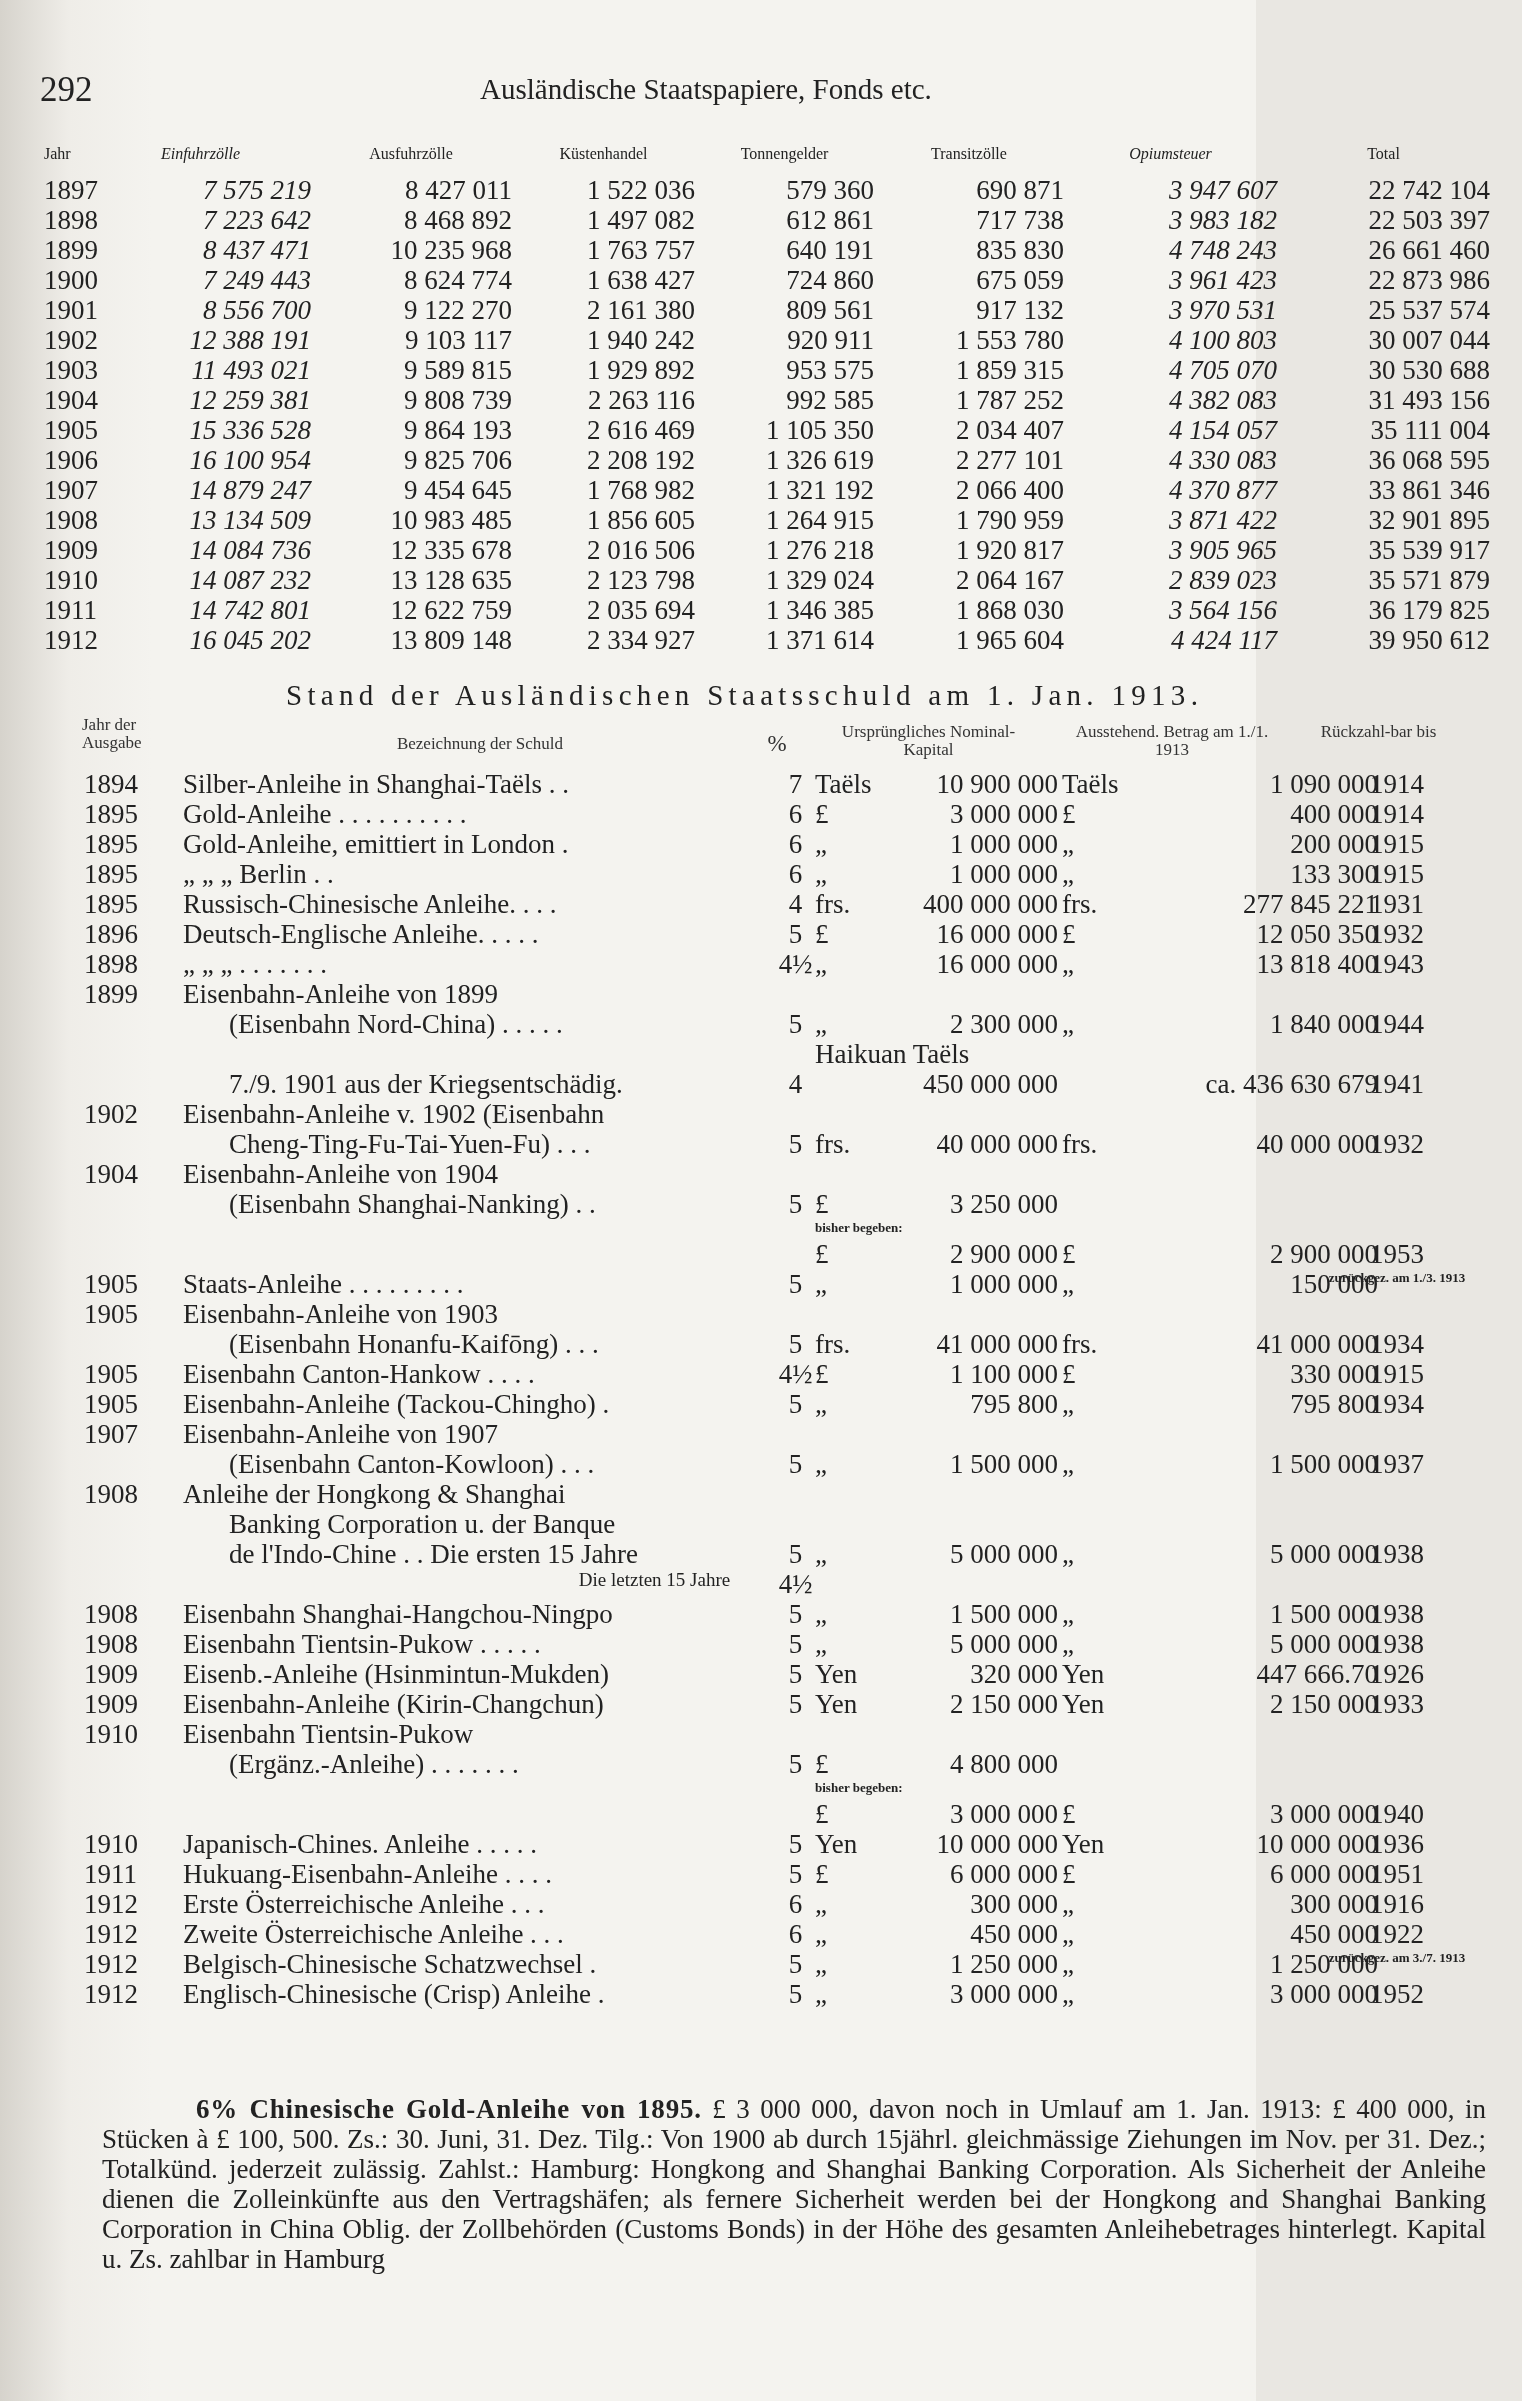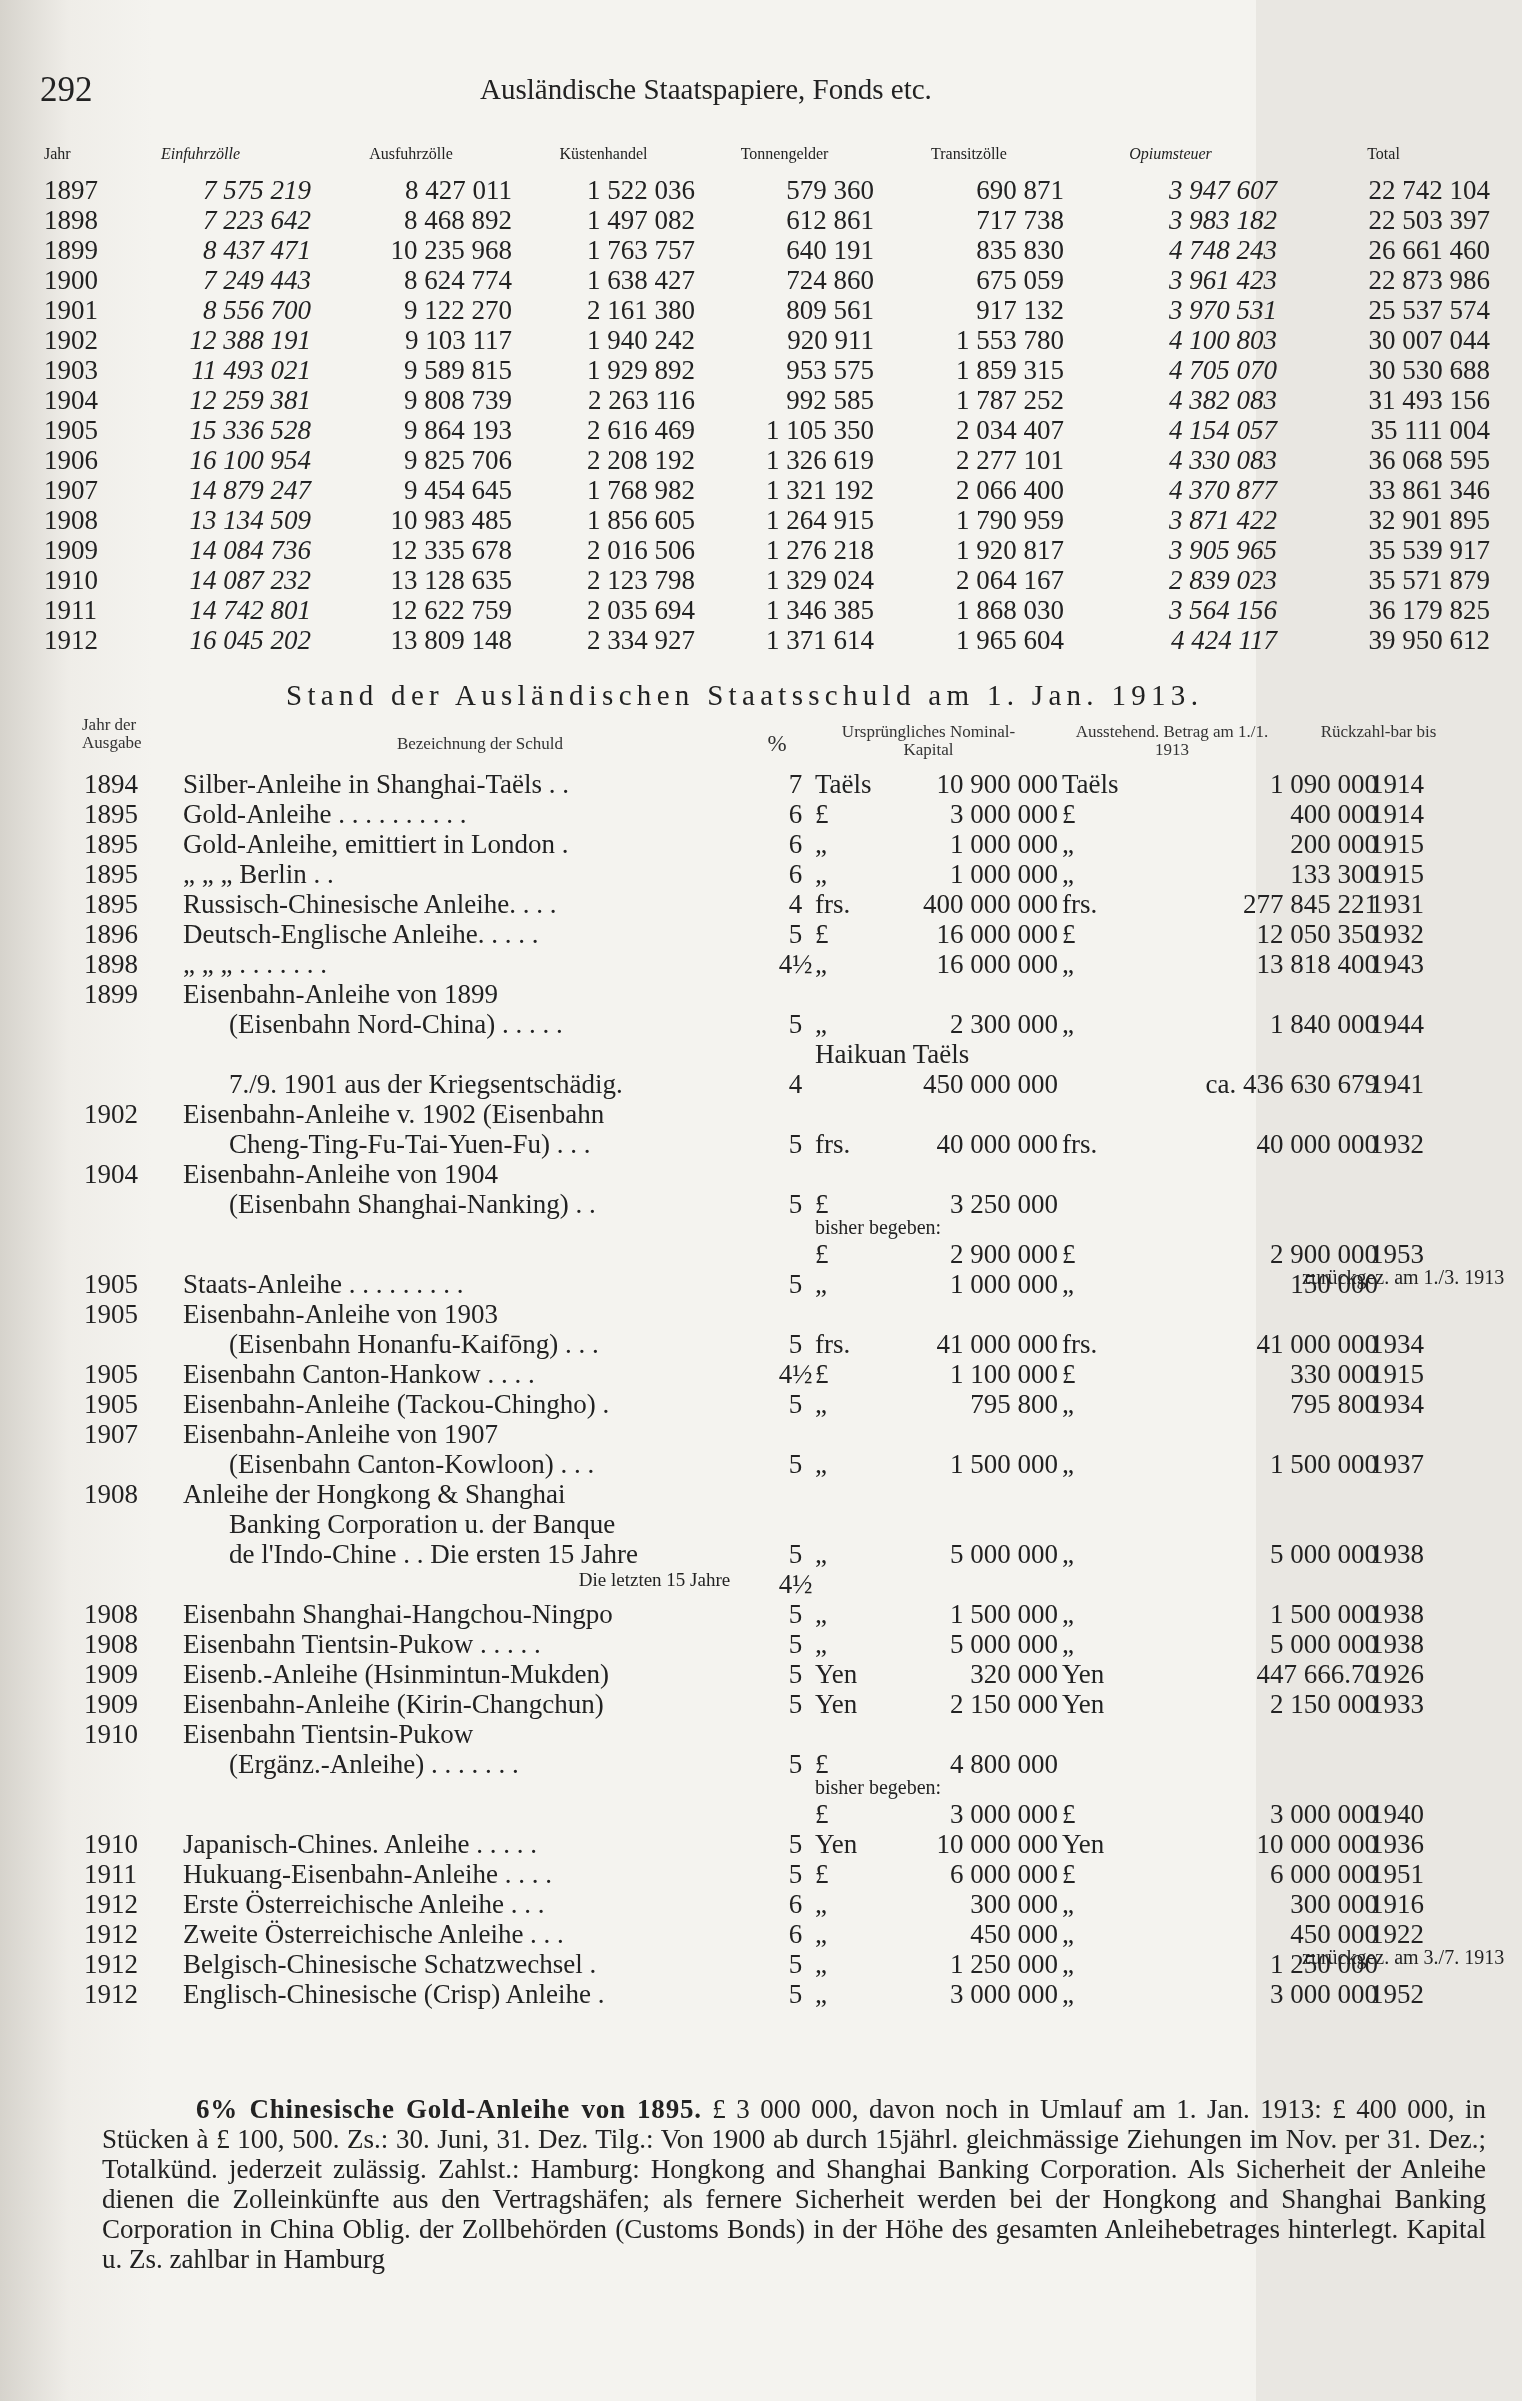--- a/index.html
+++ b/index.html
@@ -40,21 +40,21 @@
   .dr > span { position: absolute; top: 0; white-space: nowrap; }
   .d-year { left: 0; width: 76px; }
   .d-name { left: 99px; width: 651px; overflow: hidden; }
   .d-name.indent { left: 145px; }
   .d-pct { left: 685px; width: 53px; text-align: center; }
   .d-cur1 { left: 731px; width: 76px; }
   .d-orig { left: 761px; width: 213px; text-align: right; }
   .d-cur2 { left: 978px; width: 76px; }
   .d-out { left: 982px; width: 312px; text-align: right; }
   .d-rep { left: 1218px; width: 190px; text-align: center; }
-  .small { font-size: 20px; line-height: 17.5px; }
+  .small { font-size: 13px; line-height: 17.5px; font-weight: bold; }
   .note-right { font-size: 19px; }
 
   
   .para { left: 102px; top: 2094px; width: 1384px; font-size: 27px; line-height: 30px; text-align: justify; }
   .para .lead { display: block; text-indent: 94px; }
   .para b { font-weight: bold; letter-spacing: 0.8px; }
 </style>
 </head>
 <body>
 

